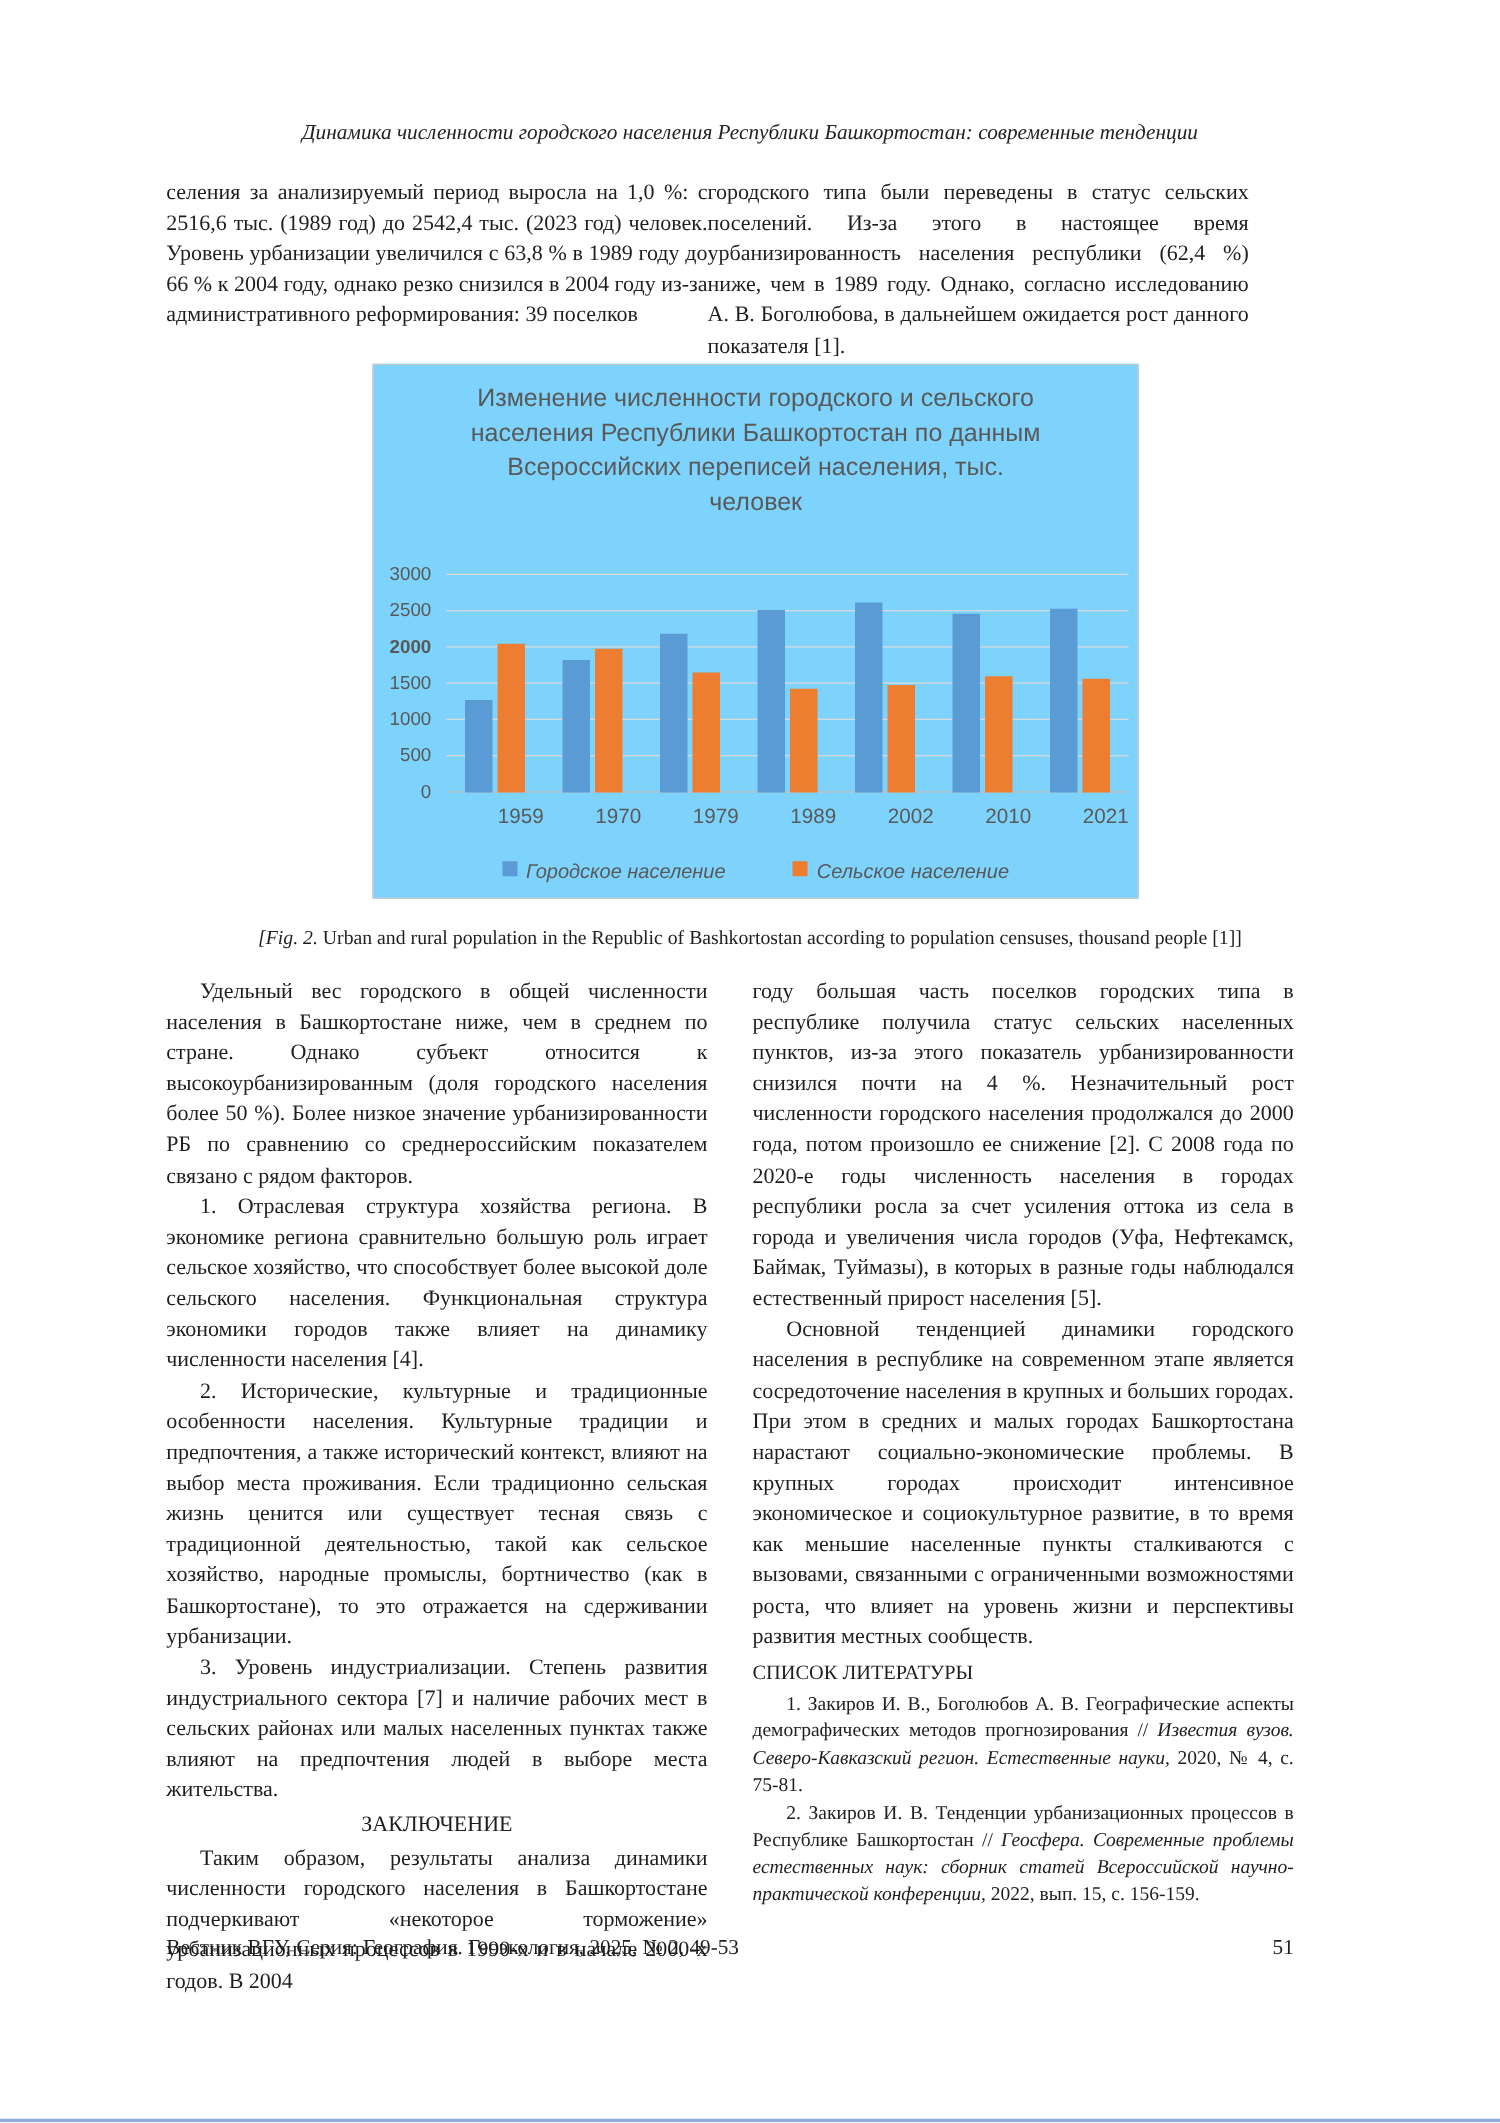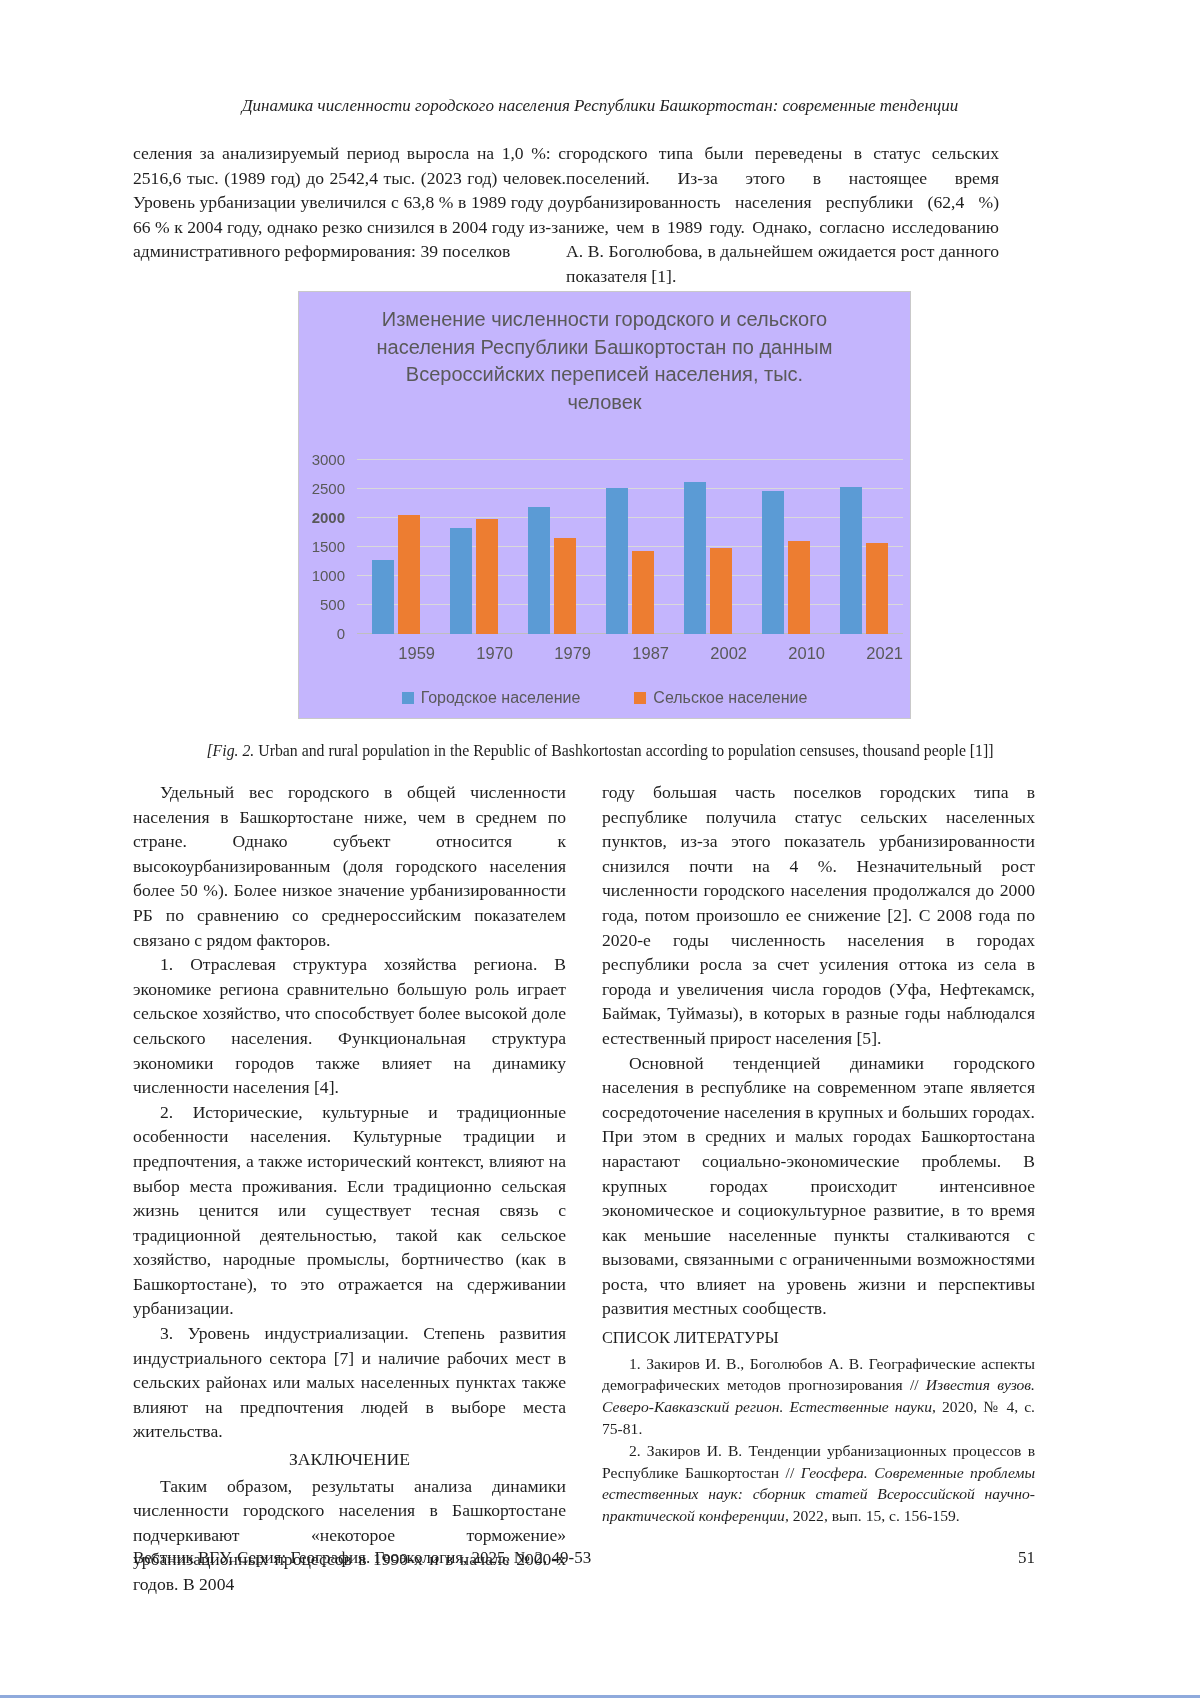--- a/index.html
+++ b/index.html
@@ -6,37 +6,37 @@
   .page{position:relative;width:1200px;height:1698px;background:#fff;overflow:hidden;
         font-family:"Liberation Serif", serif;color:#1e1e1e;}
   .running-head{position:absolute;top:96px;left:0;width:100%;text-align:center;
         font-style:italic;font-size:17px;color:#222;}
   .intro{position:absolute;top:141px;left:133px;width:902px;display:flex;}
   .textcol{width:433px;text-align:justify;font-size:17.6px;line-height:24.6px;}
   .textcol p{margin:0;}
 
   
   .chart-box{position:absolute;left:298px;top:291px;width:611px;height:426px;
-        border:1px solid #c9c9c9;background:#c4b5fd;font-family:"Liberation Sans", sans-serif;}
+        border:1px solid #c9c9c9;background:#7dd3fc;font-family:"Liberation Sans", sans-serif;}
   .chart-title{margin:14px auto 0;max-width:462px;text-align:center;color:#595959;
         font-size:20px;line-height:27.5px;}
   .chart-area{position:absolute;left:0;right:0;top:168px;}
   .y-labels{position:absolute;left:0;top:0;width:52px;height:174px;}
   .y-labels div{position:absolute;right:6px;font-size:15px;color:#595959;line-height:16px;}
   .plot{position:absolute;left:58px;right:7px;top:0;height:174px;}
   .gridline{position:absolute;left:0;right:0;height:1px;background:#d9d9d9;}
   .gridline.zero{background:#bfbfbf;}
   .bars{position:absolute;left:0;right:0;top:0;bottom:0;display:flex;}
   .group{flex:1;display:flex;align-items:flex-end;justify-content:center;gap:4px;}
   .bar{width:22px;}
   .x-labels{position:absolute;top:352px;left:58px;right:7px;display:flex;}
   .x-labels div{flex:1;text-align:right;font-size:16.5px;color:#595959;}
   .legend{position:absolute;top:397px;left:0;right:0;display:flex;justify-content:center;
         gap:54px;font-size:16px;color:#595959;}
-  .legend-item{display:flex;align-items:center;gap:7px;}
+  .legend-item{display:flex;gap:7px;font-style:italic;}
   .swatch{width:12px;height:12px;display:inline-block;}
 
   
   .caption{position:absolute;top:740px;left:100px;width:1000px;text-align:center;
         font-size:15.8px;line-height:22.5px;}
   .it{font-style:italic;}
 
   
   .body{position:absolute;top:780px;left:133px;width:902px;display:flex;gap:36px;}
   .body .textcol p{margin:0;text-indent:27px;}
@@ -115,21 +115,21 @@
               <div class="bar" style="height: 146.74px; background: rgb(91, 155, 213);"></div>
               <div class="bar" style="height: 90.538px; background: rgb(237, 125, 49);"></div>
             </div>
           </div>
       </div>
     </div>
     <div class="x-labels" id="xLabels">
         <div>1959</div>
         <div>1970</div>
         <div>1979</div>
-        <div>1987</div>
+        <div>1989</div>
         <div>2002</div>
         <div>2010</div>
         <div>2021</div>
       </div>
     <div class="legend" id="legend">
         <div class="legend-item">
           <span class="swatch" style="background: rgb(91, 155, 213);"></span>
           <span>Городское население</span>
         </div>
         <div class="legend-item">

